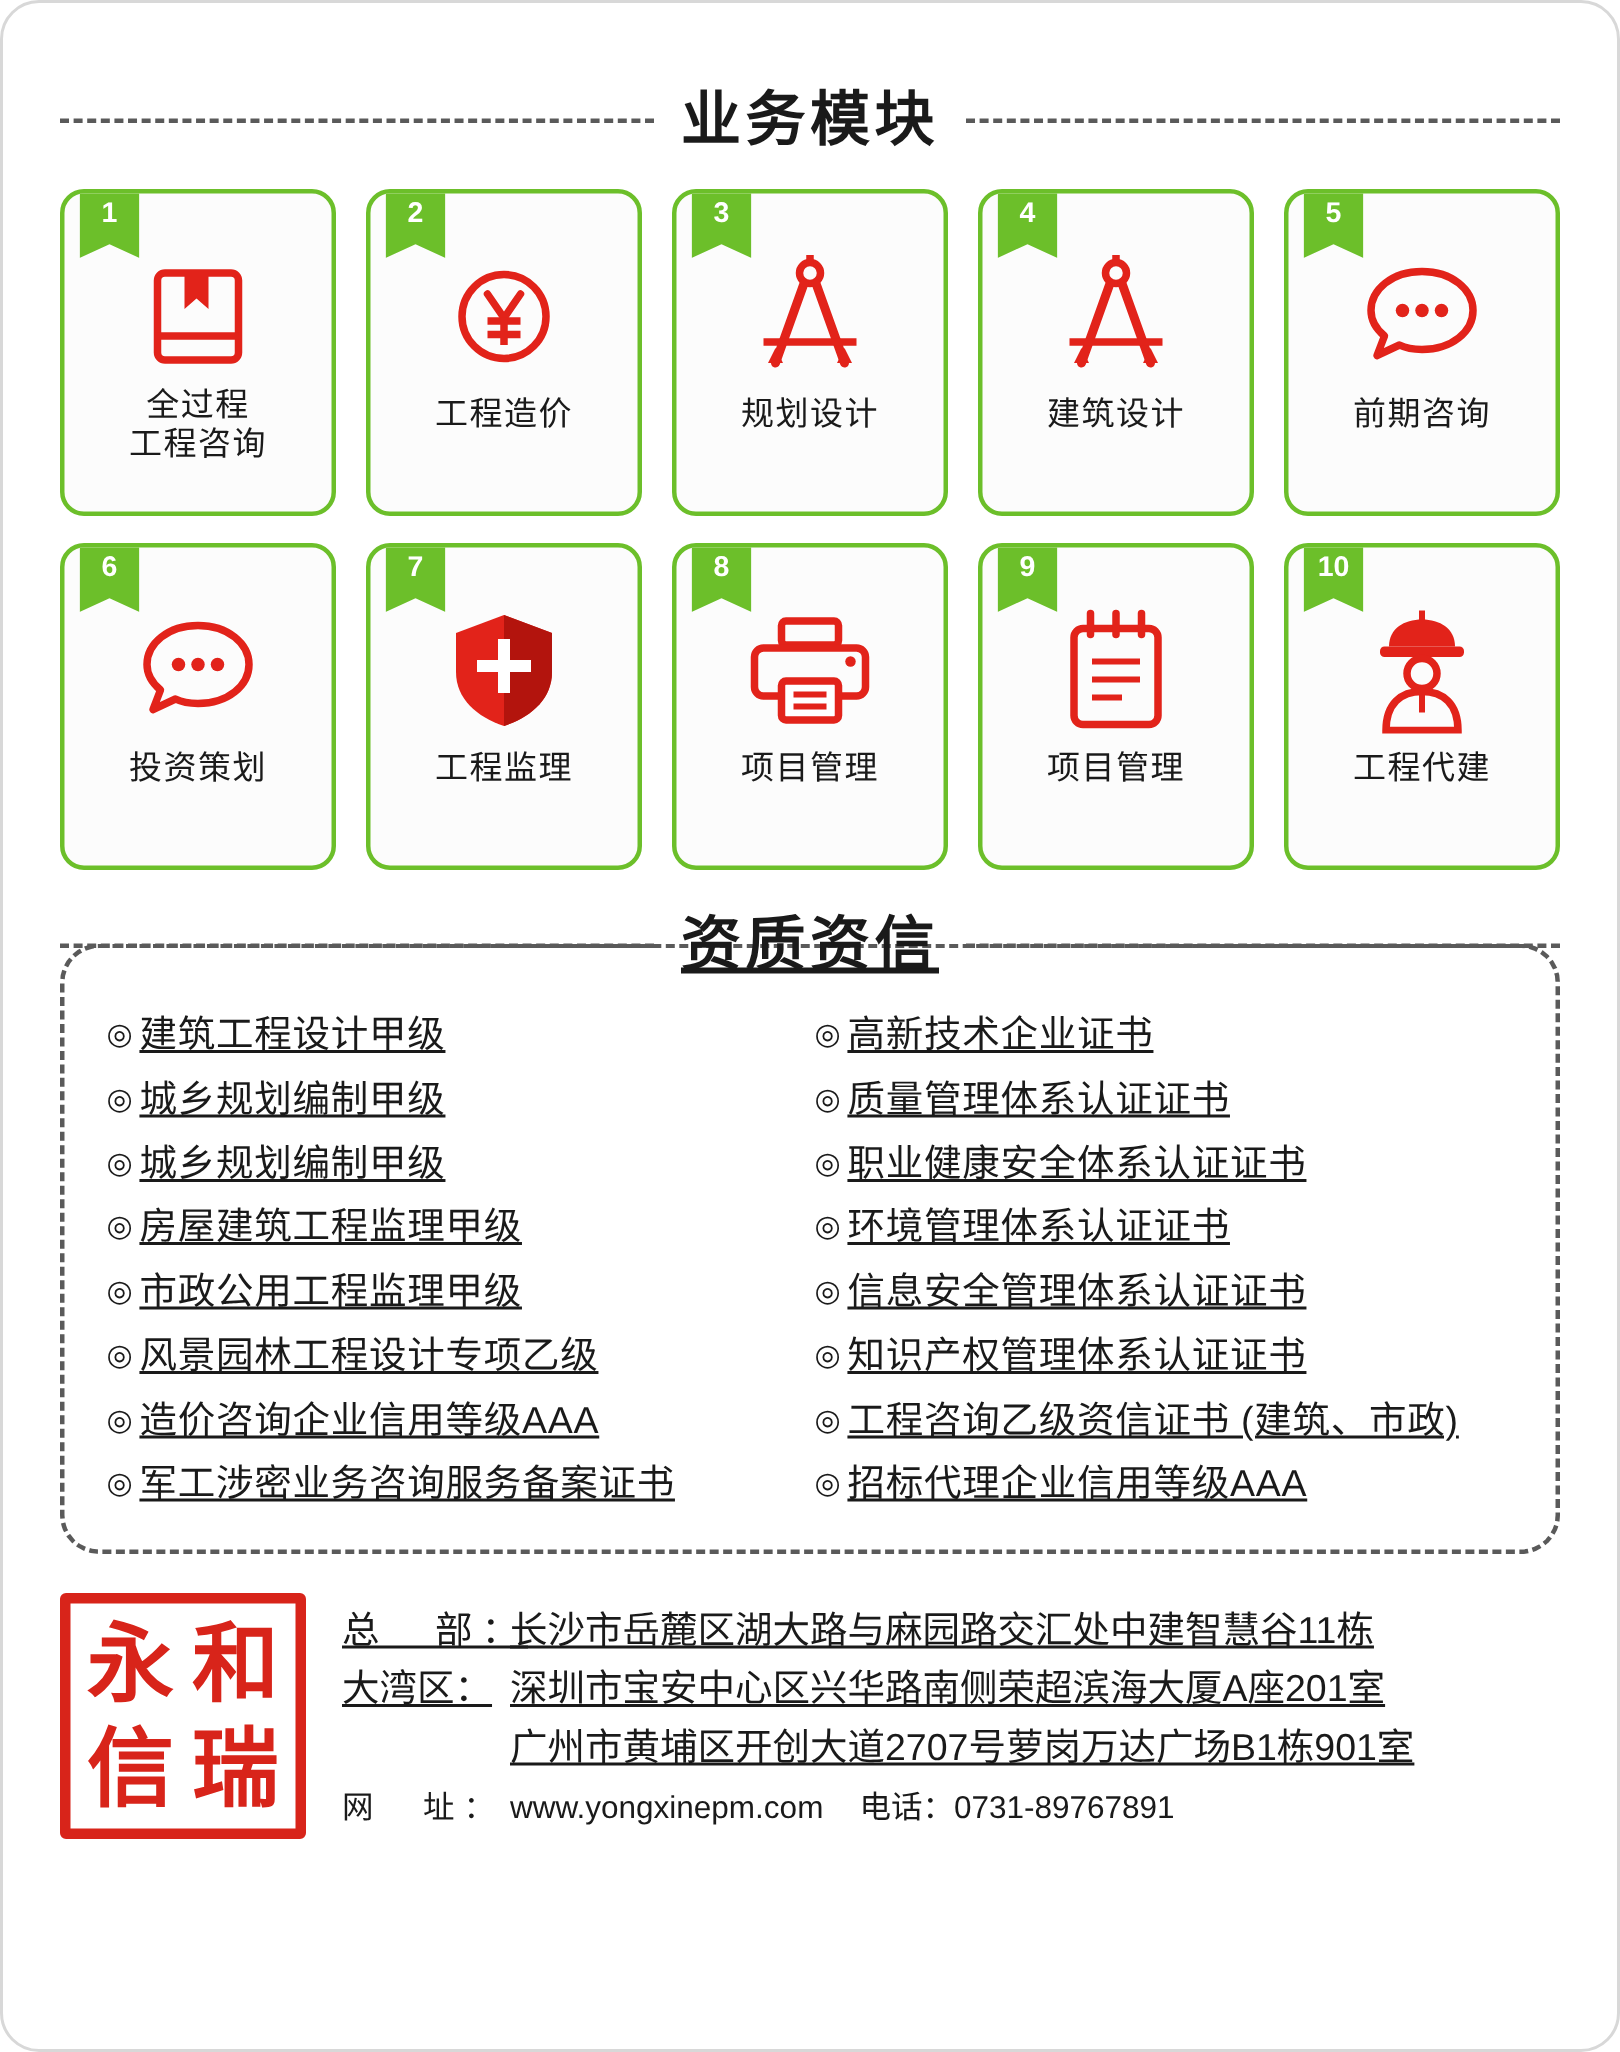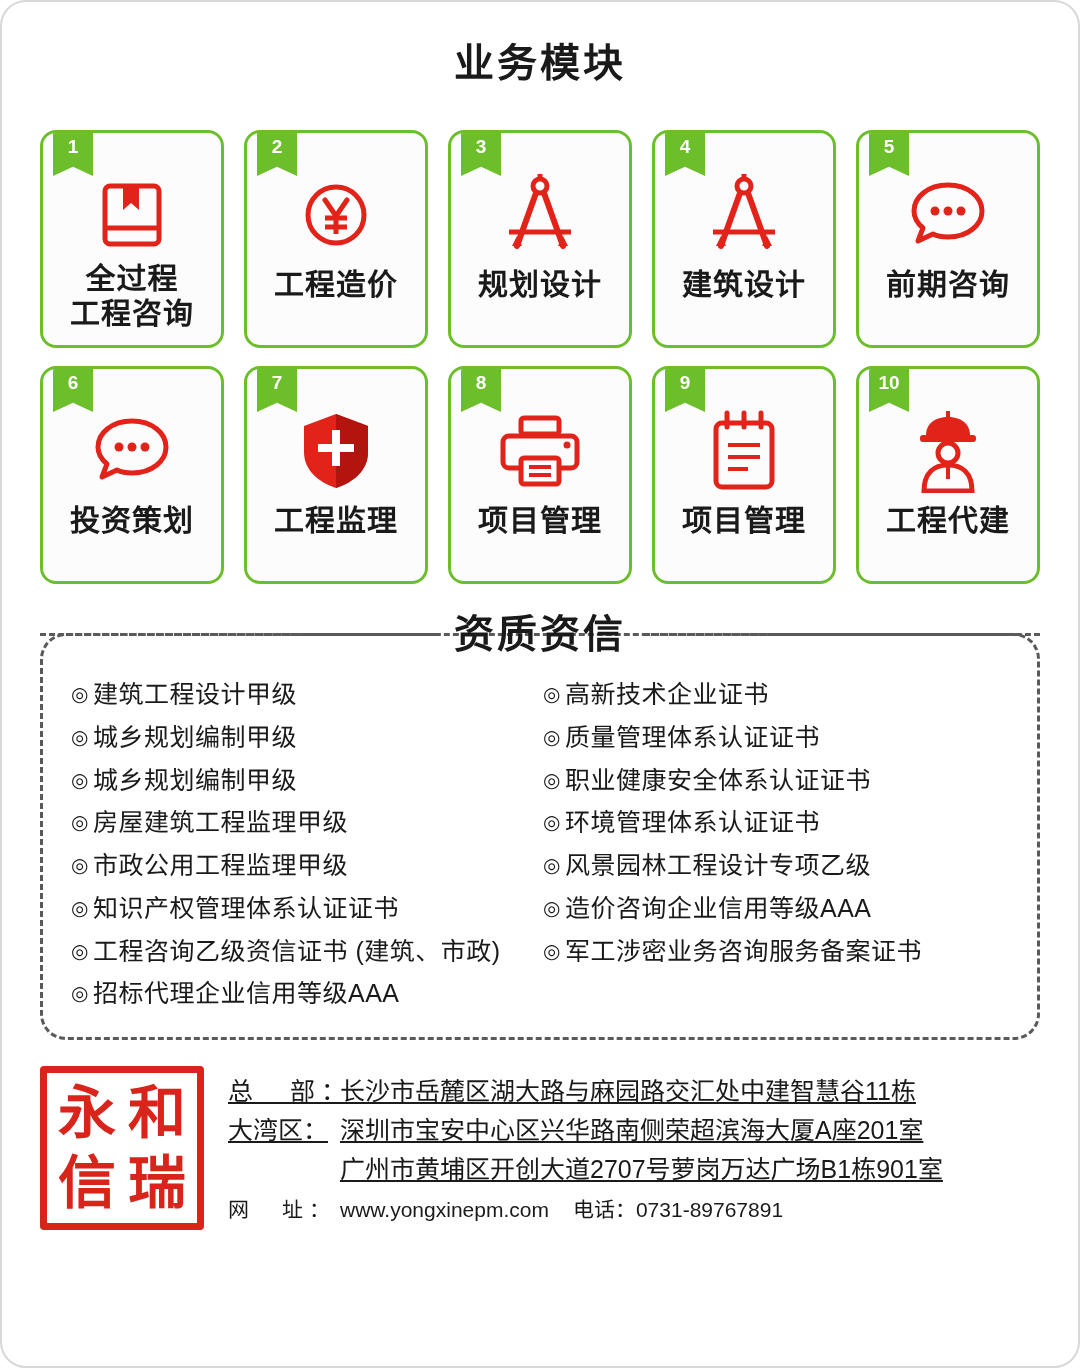--- a/index.html
+++ b/index.html
@@ -82,33 +82,34 @@
   .module .glyph {
     margin-top: 40px;
     height: 84px;
     display: flex;
     align-items: center;
     justify-content: center;
   }
   .module .glyph svg { display: block; }
   .module .label {
     margin-top: 10px;
-    font-size: 30px;
-    font-weight: 700;
+    font-size: 22px;
+    font-weight: 400;
     color: #1a1a1a;
     text-align: center;
     line-height: 1.18;
     letter-spacing: 1px;
   }
   .module .label.two-line { margin-top: 4px; }
 
   
   .quals-wrap {
     margin: 30px 38px 0 38px;
     position: relative;
+    text-decoration: underline;
   }
   .quals-box {
     border: 3px dashed #5a5a5a;
     border-radius: 26px;
     padding: 42px 28px 26px 28px;
     margin-top: -21px;
   }
   .quals-grid {
     display: grid;
     grid-template-columns: 1fr 1fr;
@@ -187,21 +188,21 @@
     white-space: nowrap;
   }
   .contact-row .k { width: 112px; letter-spacing: 6px; flex: 0 0 auto; }
   .contact-row .site { margin-right: 24px; }
 </style>
 </head>
 <body>
 
 <div class="page">
 
-  <div class="section-head" style="margin-top:20px;flex-direction:column;">
+  <div class="section-head" style="margin-top:58px;">
     <div class="rule"></div>
     <div class="title">业务模块</div>
     <div class="rule"></div>
   </div>
 
   <div class="modules">
 
     <div class="module">
       <div class="ribbon">1</div>
       <div class="glyph">
@@ -363,20 +364,21 @@
         <div class="qual-item"><span class="bullet">◎</span><span>城乡规划编制甲级</span></div>
         <div class="qual-item"><span class="bullet">◎</span><span>质量管理体系认证证书</span></div>
 
         <div class="qual-item"><span class="bullet">◎</span><span>城乡规划编制甲级</span></div>
         <div class="qual-item"><span class="bullet">◎</span><span>职业健康安全体系认证证书</span></div>
 
         <div class="qual-item"><span class="bullet">◎</span><span>房屋建筑工程监理甲级</span></div>
         <div class="qual-item"><span class="bullet">◎</span><span>环境管理体系认证证书</span></div>
 
         <div class="qual-item"><span class="bullet">◎</span><span>市政公用工程监理甲级</span></div>
+        <div class="qual-item"><span class="bullet">◎</span><span>信息安全管理体系认证证书</span></div>
 
         <div class="qual-item"><span class="bullet">◎</span><span>风景园林工程设计专项乙级</span></div>
         <div class="qual-item"><span class="bullet">◎</span><span>知识产权管理体系认证证书</span></div>
 
         <div class="qual-item"><span class="bullet">◎</span><span>造价咨询企业信用等级AAA</span></div>
         <div class="qual-item"><span class="bullet">◎</span><span>工程咨询乙级资信证书 (建筑、市政)</span></div>
 
         <div class="qual-item"><span class="bullet">◎</span><span>军工涉密业务咨询服务备案证书</span></div>
         <div class="qual-item"><span class="bullet">◎</span><span>招标代理企业信用等级AAA</span></div>
 

